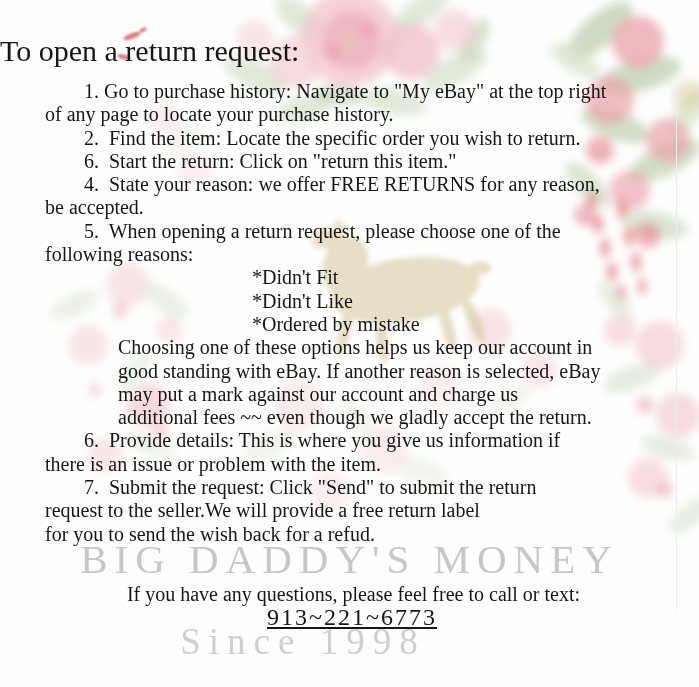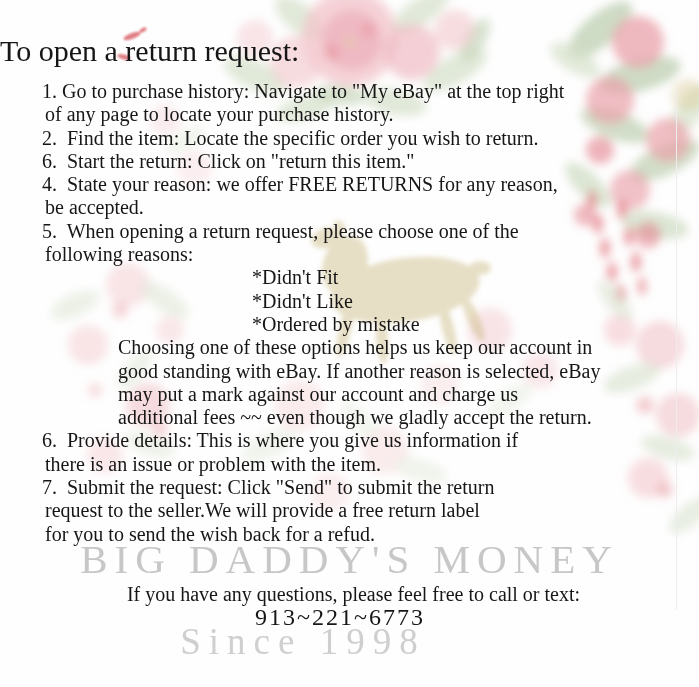--- a/index.html
+++ b/index.html
@@ -61,42 +61,43 @@
     position: absolute;
     top: 80px;
     left: 0;
     width: 699px;
   }
   .line {
     font-size: 20px;
     line-height: 23.3px;
     white-space: pre;
   }
-  .line.step { padding-left: 42px; }
+  .line.step { padding-left: 84px; }
   .line.cont { padding-left: 45px; }
   .line.para { padding-left: 118px; }
   .line.star { padding-left: 252px; }
   .footer-line {
     position: absolute;
     top: 583px;
     left: 4px;
     width: 699px;
     text-align: center;
     font-size: 20px;
     white-space: pre;
   }
   .phone-line {
     position: absolute;
     top: 604px;
-    left: 0;
+    left: 12px;
     width: 680px;
     text-align: center;
     font-size: 24px;
     letter-spacing: 2px;
     white-space: pre;
+    text-decoration: underline;
   }
   .edge-line {
     position: absolute;
     z-index: 0;
     left: 676px;
     top: 90px;
     width: 1px;
     height: 520px;
     background: #ededed;
   }

